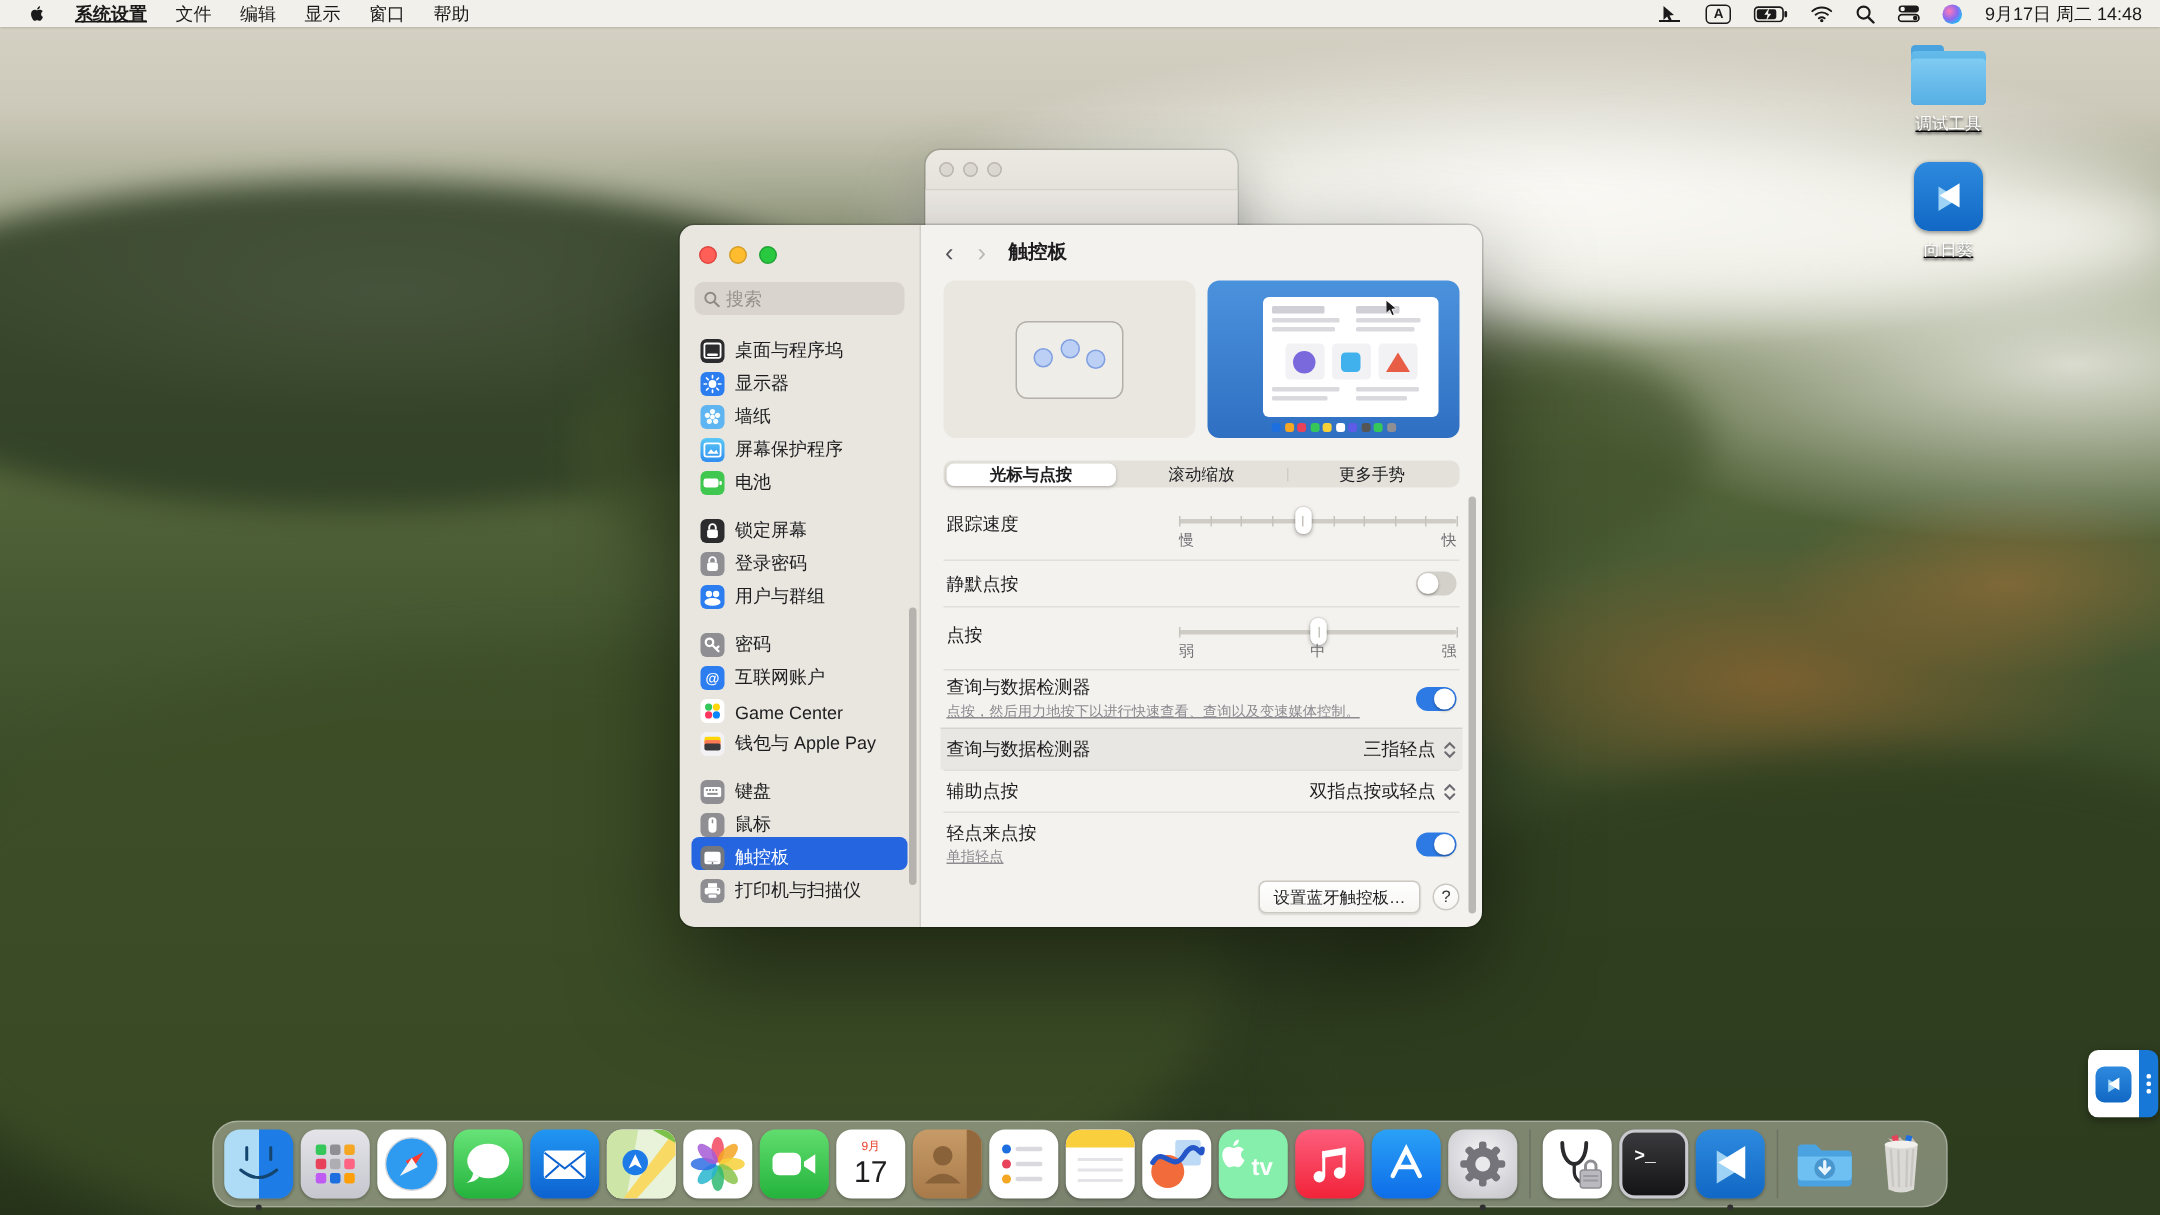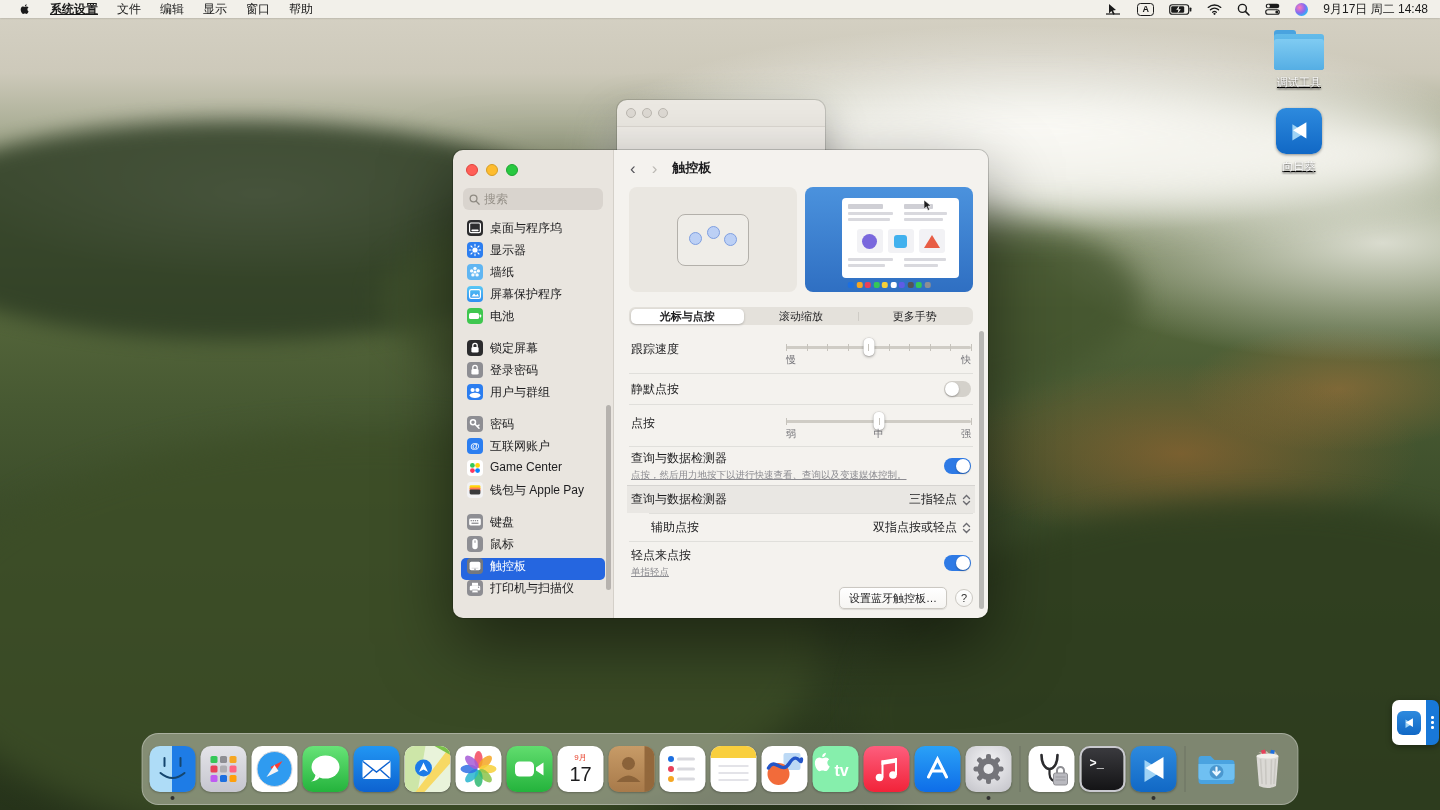--- a/index.html
+++ b/index.html
@@ -66,21 +66,21 @@
   .lt-red { background:#ff5f57; border:.5px solid #e0443e; }
   .lt-yel { background:#febc2e; border:.5px solid #d69e24; }
   .lt-grn { background:#28c840; border:.5px solid #1fa533; }
   .search-wrap { margin:12px 10px 0 10px; height:22px; background:rgba(120,114,104,.14); border-radius:6px;
     display:flex; align-items:center; padding:0 6px; gap:4px; }
   .search-wrap input { border:none; outline:none; background:transparent; font-size:12px; width:110px; color:#333;
     font-family:"Liberation Sans","DejaVu Sans",sans-serif; }
   .search-wrap input::placeholder { color:#97928a; }
   .sb-groups { margin-top:10px; }
   .sb-group { margin-bottom:10px; }
-  .sb-item { display:flex; align-items:flex-start; gap:7px; height:22px; margin:0 8px; padding-left:6px; border-radius:5px;
+  .sb-item { display:flex; align-items:flex-end; gap:7px; height:22px; margin:0 8px; padding-left:6px; border-radius:5px;
     font-size:12px; color:#1d1d1f; cursor:default; }
   .sb-item.selected { background:#2566e0; color:#fff; }
   .sicon { width:16px; height:16px; border-radius:4px; display:flex; align-items:center; justify-content:center; flex:0 0 16px; }
   .sb-scroll { position:absolute; right:2px; top:255px; width:5px; height:185px; background:rgba(0,0,0,.22); border-radius:3px; }
 
   .content { position:absolute; left:161px; top:0; right:0; bottom:0; background:#f4f2ee; }
   .c-header { position:absolute; left:0; top:0; right:0; height:36px; display:flex; align-items:center; }
   .nav-chev { font-size:17px; line-height:1; cursor:default; }
   .chev-back { margin-left:16px; color:#55555a; }
   .chev-fwd { margin-left:16px; color:#bcb9b4; }
@@ -120,42 +120,42 @@
   .track { position:relative; height:3px; background:#cfccc5; border-radius:2px; margin-top:5px; }
   .tick { position:absolute; top:-2px; width:1px; height:7px; background:#c6c3bc; }
   .thumb { position:absolute; top:-8px; width:11px; height:18px; background:#fff; border-radius:5px;
     box-shadow:0 1px 3px rgba(0,0,0,.35), 0 0 0 .5px rgba(0,0,0,.08); transform:translateX(-50%); cursor:pointer; }
   .slider-labels { position:relative; height:14px; margin-top:4px; font-size:10px; color:#6f6f74; }
   .sl-min { position:absolute; left:0; }
   .sl-mid { position:absolute; left:50%; transform:translateX(-50%); }
   .sl-max { position:absolute; right:0; }
   .r-toggle { height:31px; }
   .r-tall { height:39px; }
-  .r-dd { height:28px;margin-left:20px; }
+  .r-dd { height:28px; }
   .r-dd.hl { background:rgba(0,0,0,.045); margin:0 -2px; padding:0 4px; }
   .r-tap { height:42px; }
   .toggle { width:27px; height:16px; border-radius:9px; background:#d4d1cb; position:relative; cursor:pointer; flex:0 0 27px; }
   .toggle.on { background:#2e7ae5; }
   .toggle .knob { position:absolute; top:1px; left:1px; width:14px; height:14px; border-radius:50%; background:#fff; box-shadow:0 1px 2px rgba(0,0,0,.3); }
   .toggle.on .knob { left:auto; right:1px; }
   .dd-right { display:flex; align-items:center; gap:5px; }
   .dd-value { font-size:12px; color:#1d1d1f; }
   .stepper { display:flex; flex-direction:column; align-items:center; line-height:4px; color:#6b6b70; cursor:pointer; }
   .stepper svg { display:block; }
 
   .footer { position:absolute; right:15px; bottom:9px; display:flex; align-items:center; gap:8px; }
   .btn { font-size:11px; color:#1d1d1f; background:linear-gradient(180deg,#ffffff,#f6f5f2); border:1px solid #cbc8c2;
     border-radius:5px; padding:2.5px 9px; box-shadow:0 .5px 1px rgba(0,0,0,.1); cursor:pointer;
     font-family:"Liberation Sans","DejaVu Sans",sans-serif; }
   .help-btn { width:18px; height:18px; border-radius:50%; background:linear-gradient(180deg,#ffffff,#f6f5f2);
     border:1px solid #cbc8c2; font-size:11px; color:#333; display:flex; align-items:center; justify-content:center; cursor:pointer; }
   .c-scroll { position:absolute; right:4px; top:181px; width:5px; height:278px; background:rgba(0,0,0,.24); border-radius:3px; }
 
   
-  .dock { position:absolute; left:50%; transform:translateX(-50%); bottom:5px; height:72px; z-index:30;
+  .dock { position:absolute; left:50%; transform:translateX(-50%); bottom:5px; height:58px; z-index:30;
     background:rgba(225,223,212,.45); border:1px solid rgba(255,255,255,.3); border-radius:17px;
     display:flex; align-items:center; gap:5px; padding:0 7px; }
   .dock-item { width:46px; height:46px; position:relative; cursor:pointer; }
   .dock-item .base { width:46px; height:46px; border-radius:10.5px; overflow:hidden; position:relative; box-shadow:0 1px 2px rgba(0,0,0,.25); }
   .dock-item .base.noshadow { box-shadow:none; }
   .dock-item svg { position:absolute; left:0; top:0; }
   .run-dot { position:absolute; left:50%; transform:translateX(-50%); bottom:-8px; width:4px; height:4px; border-radius:50%; background:#2f2f2f; }
   .dock-sep { width:1px; height:46px; background:rgba(60,60,60,.25); margin:0 3px; }
 
   

